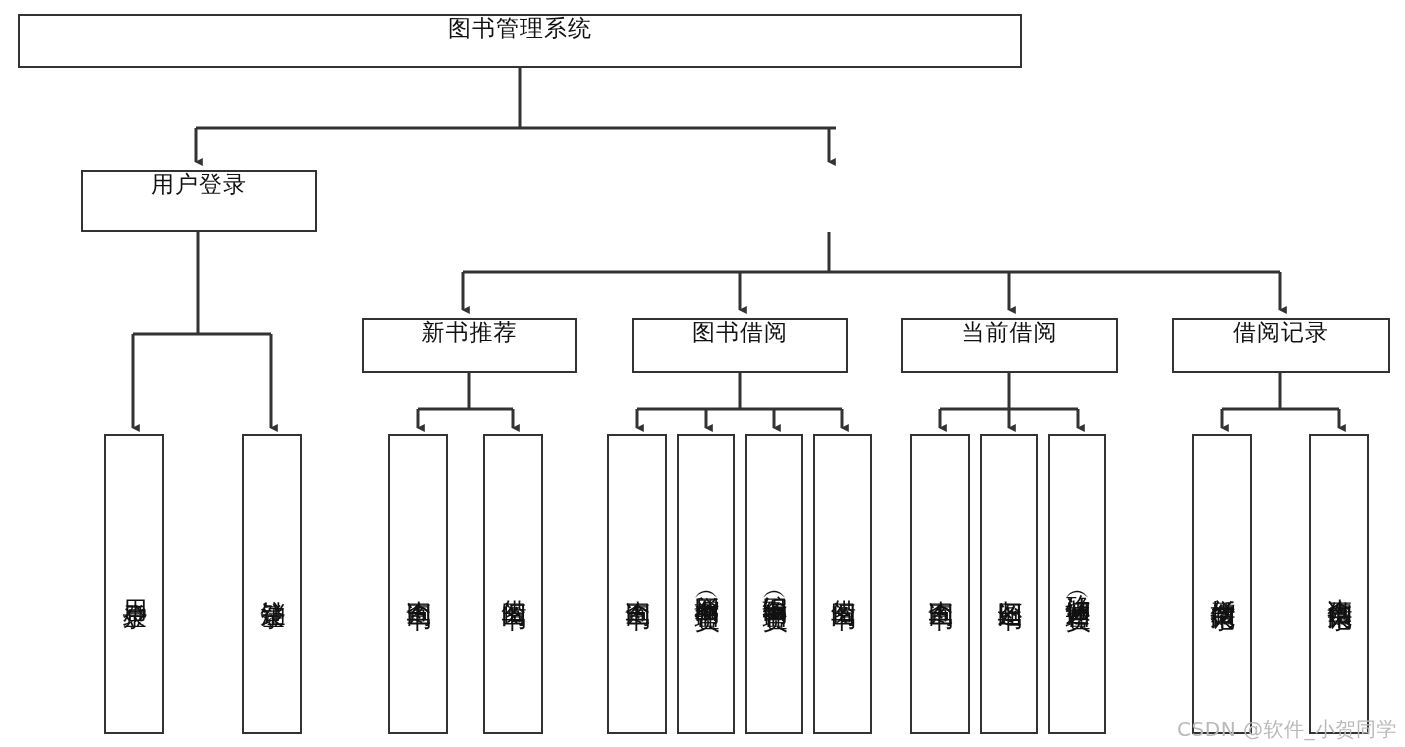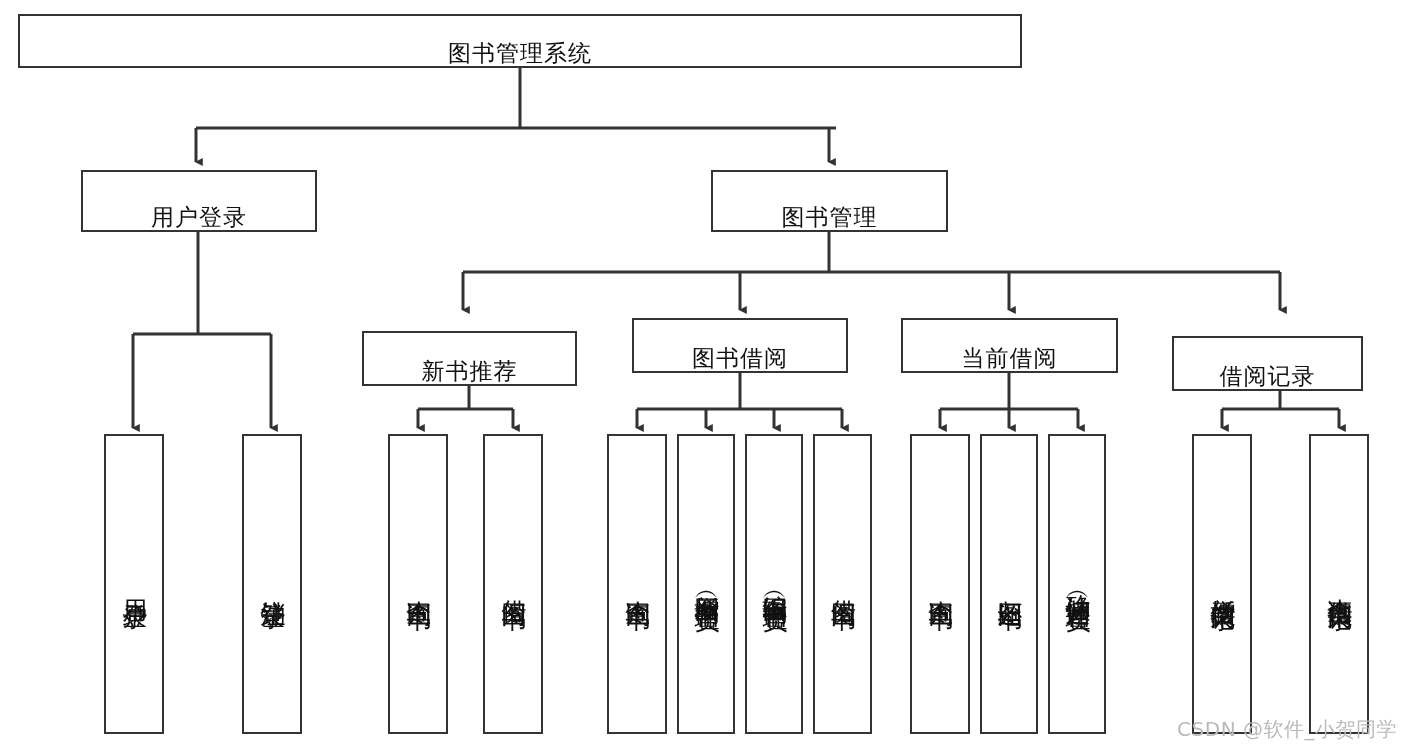--- a/index.html
+++ b/index.html
@@ -25,21 +25,21 @@
     width: 1405px;
     height: 747px;
     pointer-events: none;
   }
   .node {
     position: absolute;
     box-sizing: border-box;
     background: #ffffff;
     border: 2px solid #333333;
     display: flex;
-    align-items: flex-end;
+    align-items: flex-start;
     justify-content: center;
     color: #111111;
     text-align: center;
   }
   .node.h {
     font-size: 23px;
     line-height: 1.1;
     letter-spacing: 1px;
   }
   .node.v {
@@ -125,37 +125,34 @@
   </svg>
 
   <div class="node h" style="left:18px; top:14px; width:1004px; height:54px;">
     <span>图书管理系统</span>
   </div>
 
   <div class="node h" style="left:81px; top:170px; width:236px; height:62px;">
     <span>用户登录</span>
   </div>
 
-  <div class="node h" style="left:711px; top:170px; width:237px; height:62px;">
-    <span>图书管理</span>
-  </div>
-
-  <div class="node h" style="left:362px; top:331px; width:215px; height:55px;">
+
+  <div class="node h" style="left:362px; top:318px; width:215px; height:55px;">
     <span>新书推荐</span>
   </div>
 
   <div class="node h" style="left:901px; top:318px; width:217px; height:55px;">
     <span>当前借阅</span>
   </div>
 
   <div class="node h" style="left:632px; top:318px; width:216px; height:55px;">
     <span>图书借阅</span>
   </div>
 
-  <div class="node h" style="left:1172px; top:336px; width:191px; height:55px;">
+  <div class="node h" style="left:1172px; top:318px; width:218px; height:55px;">
     <span>借阅记录</span>
   </div>
 
   <div class="node v" style="left:104px; top:434px; width:60px; height:300px;">
     <span class="vtext">用户登录</span>
   </div>
 
   <div class="node v" style="left:242px; top:434px; width:60px; height:300px;">
     <span class="vtext">注销登录</span>
   </div>

